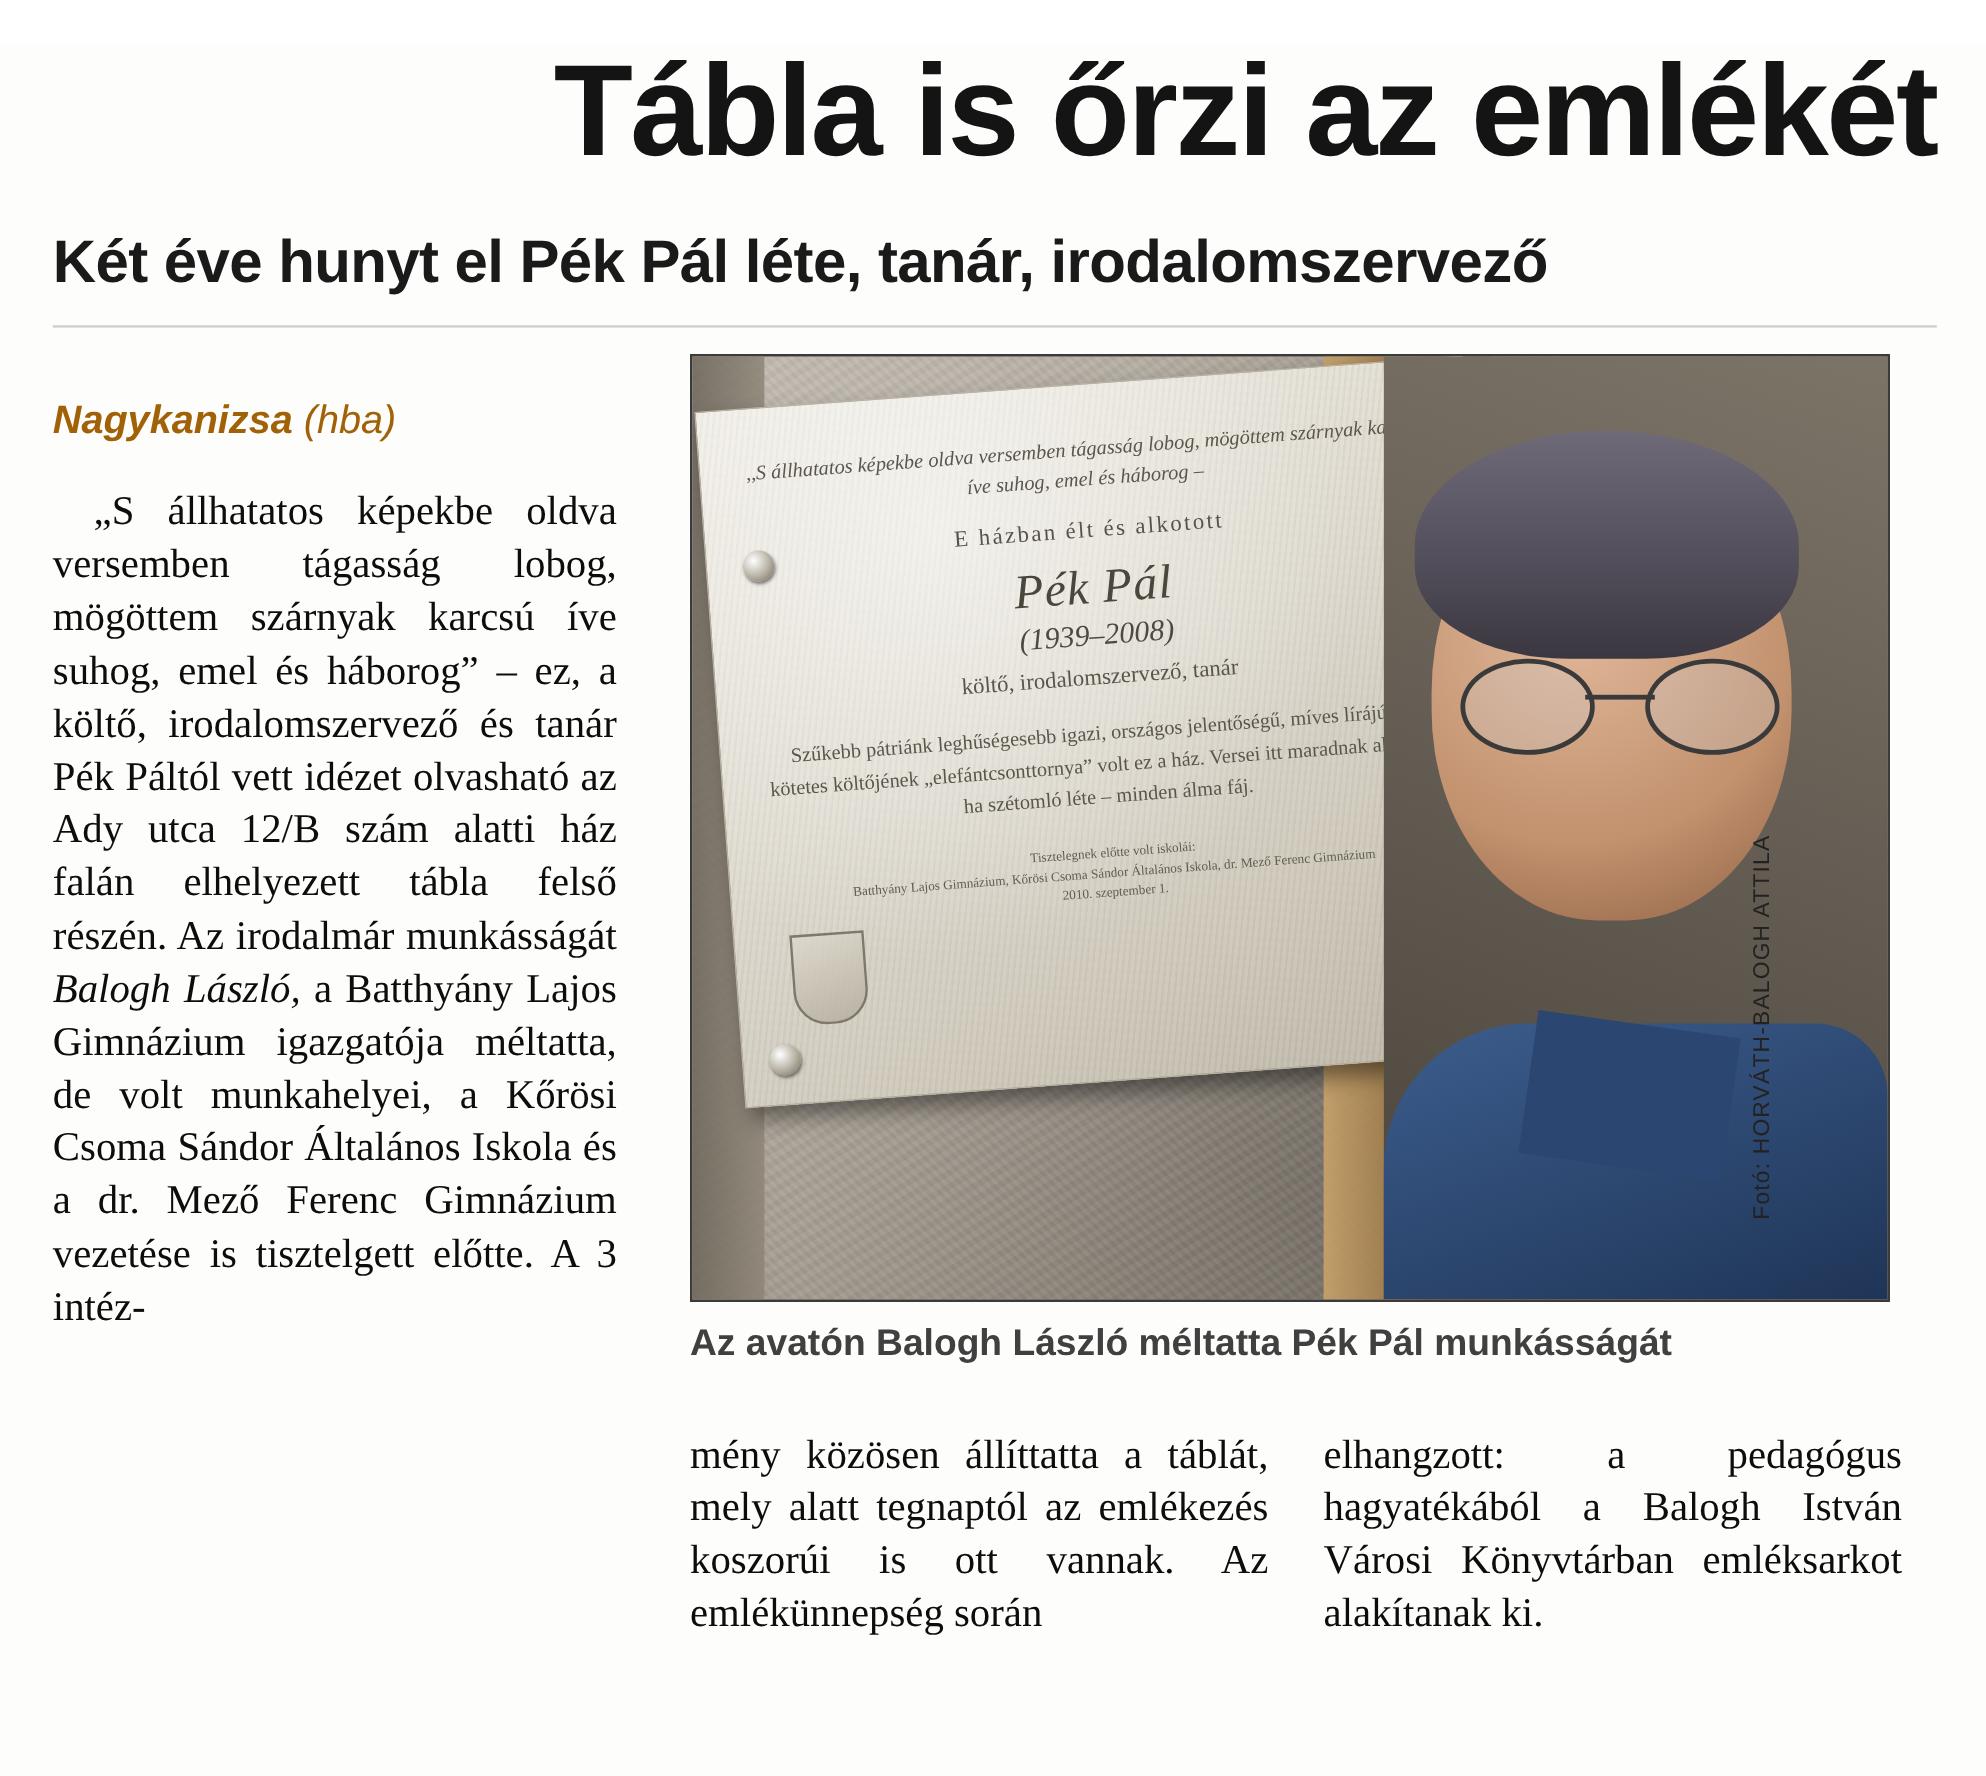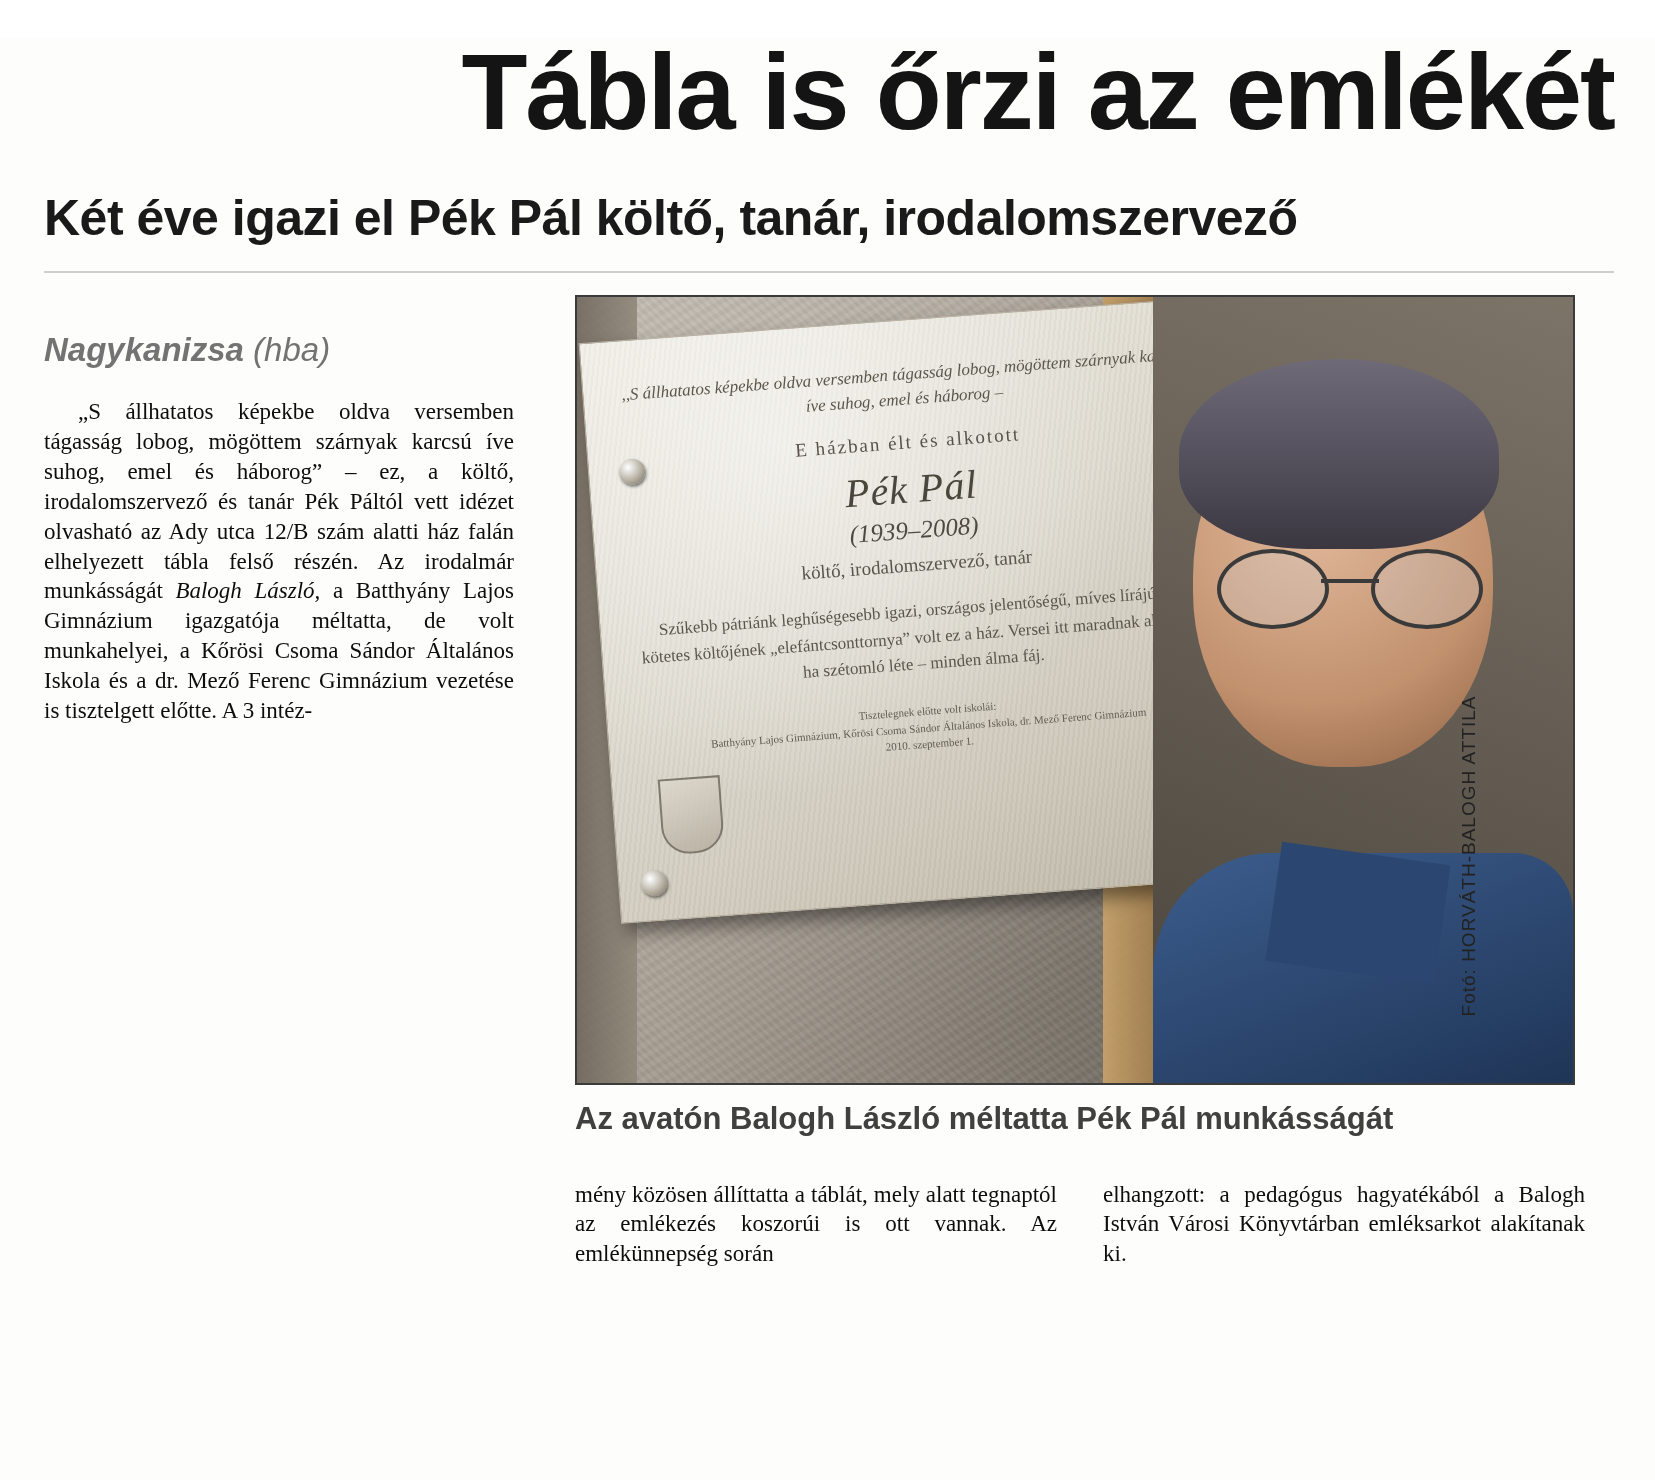--- a/index.html
+++ b/index.html
@@ -67,35 +67,35 @@
     position: absolute;
     left: 44px;
     top: 0;
     width: 470px;
   }
 
   .lead {
     font-family: "Liberation Sans", sans-serif;
     font-size: 33px;
     line-height: 1.32;
-    color: #737373;
+    color: #a16207;
     margin-bottom: 26px;
   }
   .lead .place {
     font-weight: bold;
     font-style: italic;
   }
   .lead .sig {
     font-style: italic;
     font-weight: normal;
   }
 
   .body-text {
     font-family: "Liberation Serif", serif;
-    font-size: 23px;
+    font-size: 34px;
     line-height: 1.30;
     text-align: justify;
     color: #0d0d0d;
     hyphens: manual;
   }
   .body-text .ital { font-style: italic; }
   .indent { text-indent: 34px; }
 
   
   .photo-block {
@@ -319,21 +319,21 @@
     top: 300px;
     height: 400px;
   }
 </style>
 </head>
 <body>
 
 <div class="page">
 
   <h1 class="headline">Tábla is őrzi az emlékét</h1>
-  <h2 class="subhead">Két éve igazi el Pék Pál költő, tanár, irodalomszervező</h2>
+  <h2 class="subhead">Két éve hunyt el Pék Pál léte, tanár, irodalomszervező</h2>
   <div class="rule"></div>
 
   <div class="content">
 
     <div class="col-left">
       <p class="lead">
         <span class="place">Nagykanizsa</span>
         <span class="sig">(hba)</span><br>
       </p>
 

